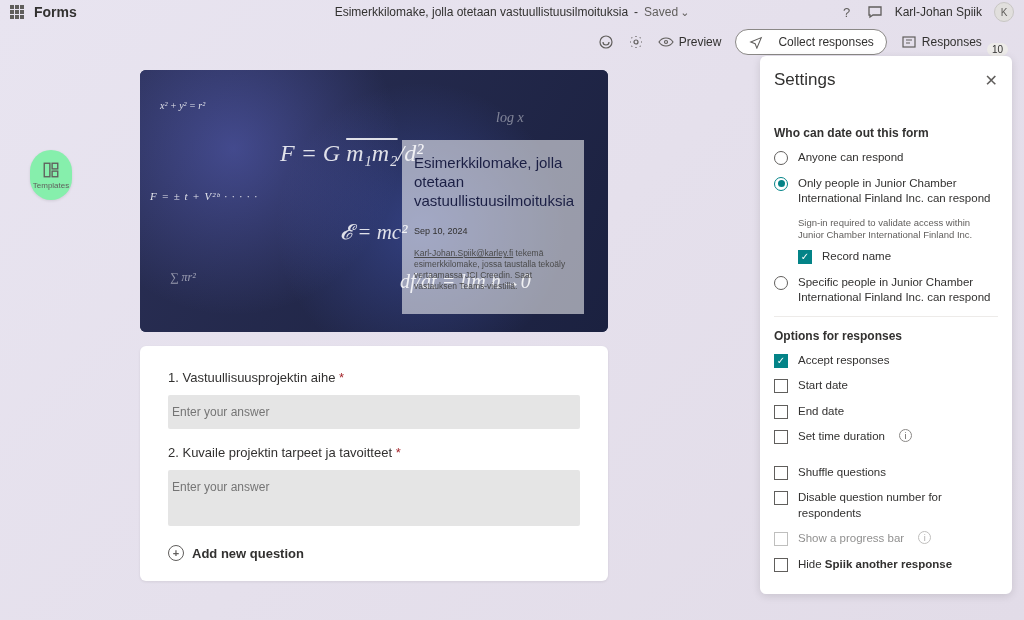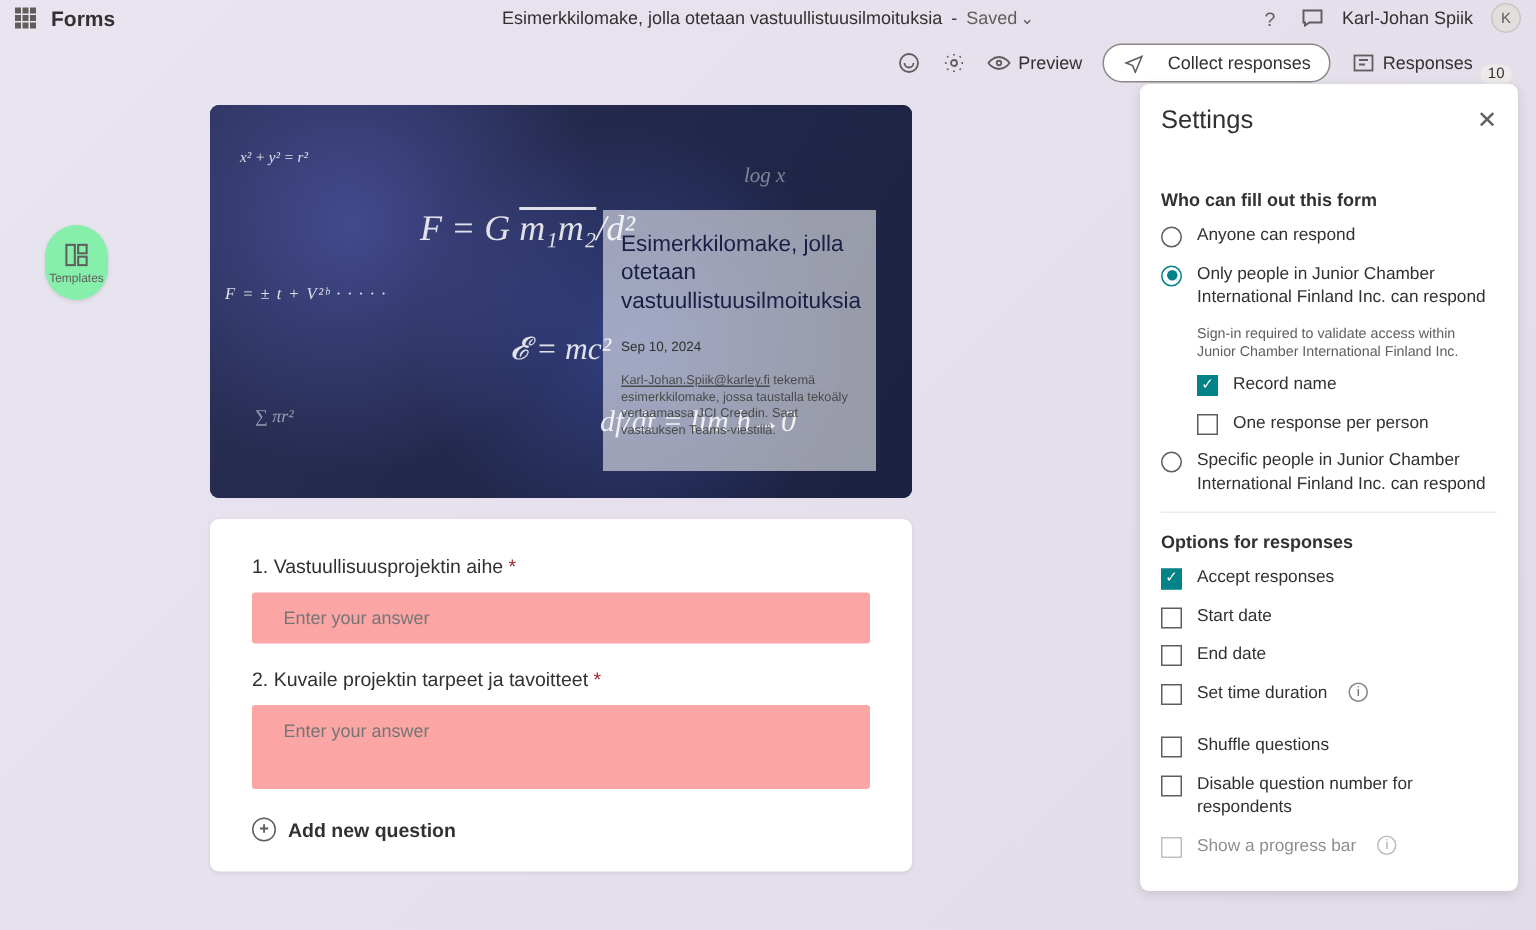--- a/index.html
+++ b/index.html
@@ -41,21 +41,21 @@
     .hero .formula { position:absolute; color:rgba(255,255,255,.85); font-style:italic; font-family:"Times New Roman",serif; white-space:nowrap;}
     .hero .title-card { position:absolute; right:24px; top:70px; bottom:18px; width:182px; background:rgba(255,255,255,.55); padding:14px 12px; font-size:11px; color:#323130;}
     .hero .title-card h2 { font-size:15px; font-weight:400; color:#1b1f44; line-height:1.25; margin-bottom:16px;}
     .hero .title-card .date { font-size:9px; margin-bottom:12px;}
     .hero .title-card .desc { font-size:8.5px; line-height:1.3; color:#4a4a4a;}
     .hero .title-card .desc u { text-decoration:underline;}
     .form-card { background:#fff; border-radius:6px; margin-top:14px; padding:24px 28px 20px; box-shadow:0 1px 3px rgba(0,0,0,.08);}
     .question { margin-bottom:16px; }
     .question .q-label { font-size:13px; margin-bottom:10px; }
     .question .req { color:#a4262c; }
-    .answer-input { width:100%; background:#fca5a5; border:none; padding:10px 21px; font-size:12px; color:#605e5c; border-radius:2px; font-family:inherit;}
+    .answer-input { width:100%; background:#e5e5e5; border:none; padding:10px 4px; font-size:12px; color:#605e5c; border-radius:2px; font-family:inherit;}
     .answer-input.multi { height:56px; resize:none;}
     .add-q { display:flex; align-items:center; gap:8px; font-size:13px; font-weight:600; color:#323130; cursor:pointer;}
     .plus-circ { width:16px;height:16px;border-radius:50%;border:1.5px solid #605e5c; display:flex;align-items:center;justify-content:center; font-size:11px; line-height:1; color:#605e5c;}
     
     .settings { position:absolute; right:12px; top:56px; width:252px; height:538px; background:#fff; border-radius:6px; box-shadow:0 2px 8px rgba(0,0,0,.12); padding:14px 4px 14px 14px; display:flex; flex-direction:column;gap:16px;}
     .settings-head { display:flex; align-items:center; justify-content:space-between; font-size:17px; font-weight:400; padding-right:10px; margin-bottom:14px;}
     .settings-body { overflow-y:auto; padding-right:10px; flex:1;}
     .settings-body::-webkit-scrollbar { width:6px;}
     .settings-body::-webkit-scrollbar-thumb { background:#c8c6c4; border-radius:3px;}
     .sect-title { font-weight:600; font-size:12px; margin:6px 0 10px; }
@@ -187,40 +187,36 @@
     </div>
   </div>
 </div>
 
 <div class="settings">
   <div class="settings-head">
     <span>Settings</span>
     <span style="cursor:pointer; font-size:16px; color:#605e5c;">✕</span>
   </div>
   <div class="settings-body">
-    <div class="sect-title">Who can fill out this form</div>
+    <div class="sect-title">Who can date out this form</div>
 
     <div class="radio-row">
       <div class="radio"></div>
       <div>Anyone can respond</div>
     </div>
 
     <div class="radio-row">
       <div class="radio sel"></div>
       <div>Only people in Junior Chamber International Finland Inc. can respond</div>
     </div>
     <div class="sub-note">Sign-in required to validate access within Junior Chamber International Finland Inc.</div>
     <div class="check-row sub-indent">
       <div class="checkbox sel"></div>
       <div>Record name</div>
     </div>
-    <div class="check-row sub-indent">
-      <div class="checkbox"></div>
-      <div>One response per person</div>
-    </div>
 
     <div class="radio-row" style="margin-top:6px;">
       <div class="radio"></div>
       <div>Specific people in Junior Chamber International Finland Inc. can respond</div>
     </div>
 
     <hr class="sep">
     <div class="sect-title">Options for responses</div>
 
     <div class="check-row">

